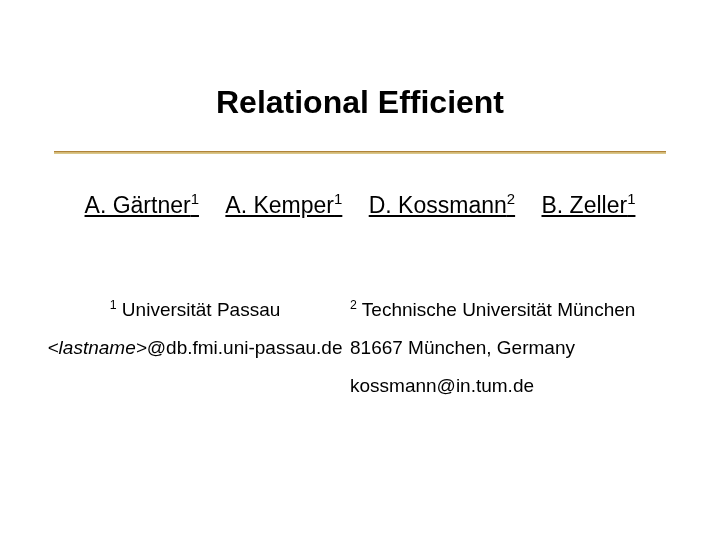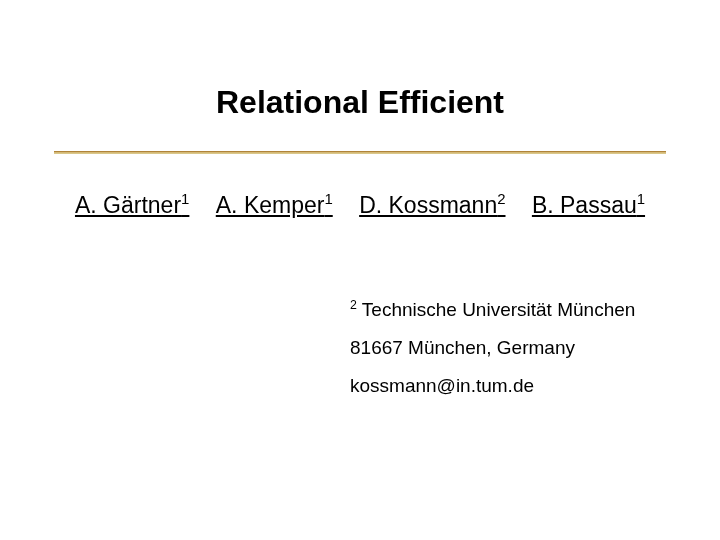--- a/index.html
+++ b/index.html
@@ -67,26 +67,32 @@
   <span class="author">
     <span>A. Gärtner</span><sup>1</sup>
   </span>
   <span class="author">
     <span>A. Kemper</span><sup>1</sup>
   </span>
   <span class="author">
     <span>D. Kossmann</span><sup>2</sup>
   </span>
   <span class="author underline">
-    <span>B. Passau</span><sup>1</sup>
+    <span>B. Zeller</span><sup>1</sup>
   </span>
 </div>
 
 <div class="affiliations">
   <div class="affil afl-left">
+    <div>
+      <sup>1</sup><span> Universität Passau</span>
+    </div>
+    <div>
+      <span class="italic">&lt;lastname&gt;</span><span>@db.fmi.uni-passau.de</span>
+    </div>
   </div>
   <div class="affil afl-right">
     <div>
       <sup>2</sup><span> Technische Universität München</span>
     </div>
     <div>81667 München, Germany</div>
     <div>kossmann@in.tum.de</div>
   </div>
 </div>
 

